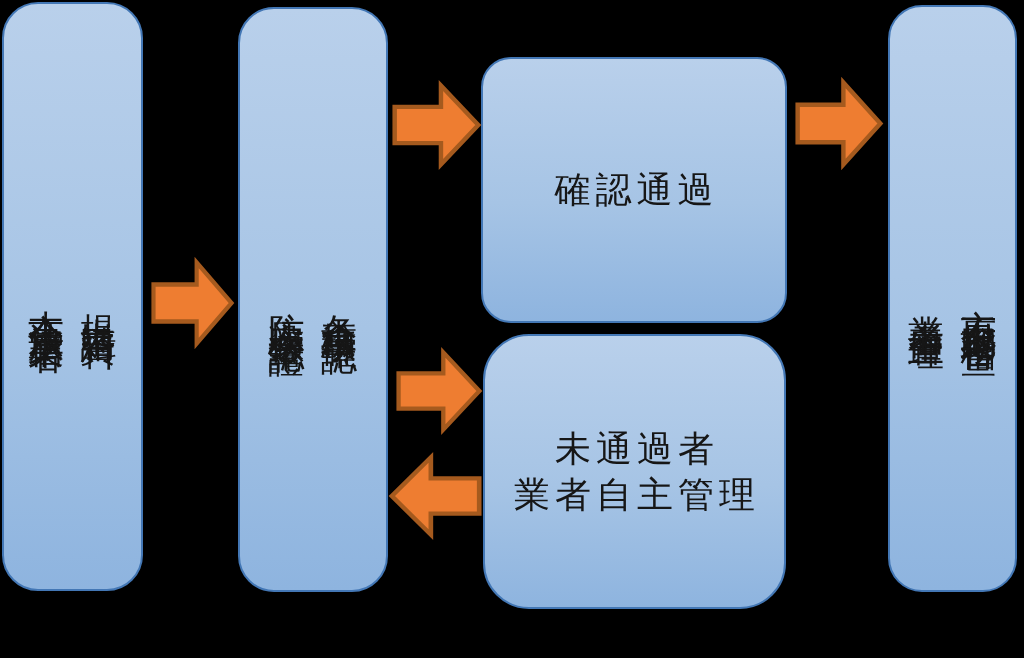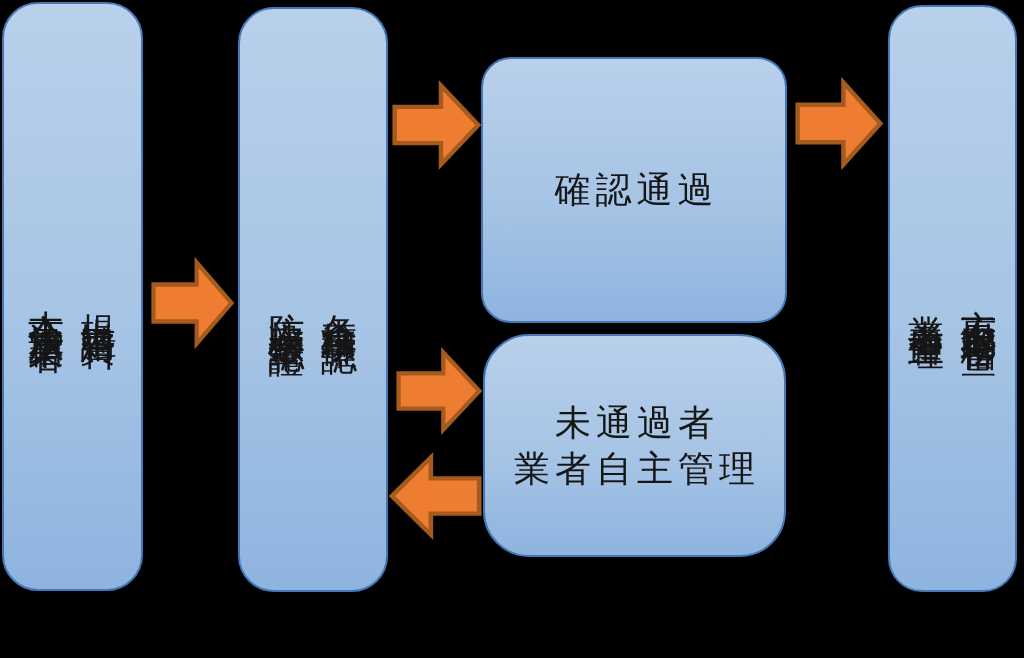--- a/index.html
+++ b/index.html
@@ -27,21 +27,21 @@
     background: linear-gradient(180deg, var(--box-fill-top) 0%, var(--box-fill-mid) 55%, var(--box-fill-bottom) 100%);
     border: 2px solid var(--box-border);
     display: flex;
     align-items: center;
     justify-content: center;
     box-shadow: 2px 3px 5px rgba(0,0,0,0.45);
   }
   #node-applicant     { left: 2px;   top: 2px;   width: 141px; height: 589px; border-radius: 36px; }
   #node-certification { left: 238px; top: 7px;   width: 150px; height: 585px; border-radius: 36px; }
   #node-pass          { left: 481px; top: 13px;  width: 306px; height: 266px; border-radius: 30px; margin-top: 44px; }
-  #node-fail          { left: 483px; top: 334px; width: 303px; height: 223px; border-radius: 46px; }
+  #node-fail          { left: 483px; top: 334px; width: 303px; height: 275px; border-radius: 46px; }
   #node-manage        { left: 888px; top: 5px;   width: 129px; height: 587px; border-radius: 34px; }
 
   .vcols { display: flex; flex-direction: row; align-items: center; gap: 13px; }
   .vcol {
     writing-mode: vertical-rl;
     text-orientation: upright;
     font-size: 36px;
     line-height: 1.1;
     letter-spacing: 4px;
     white-space: nowrap;

